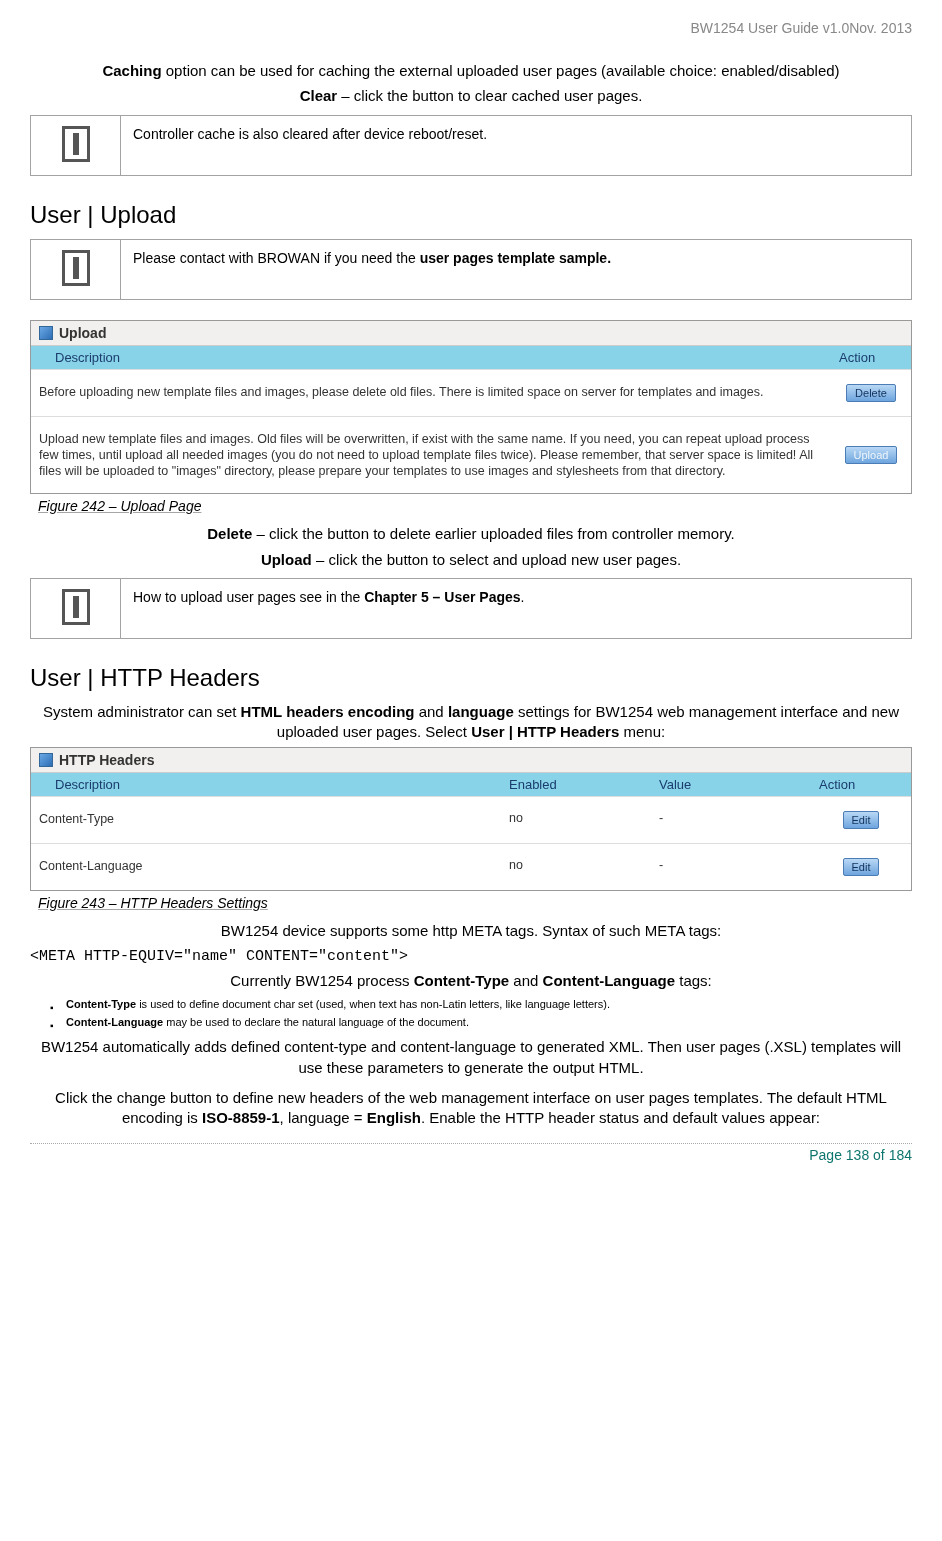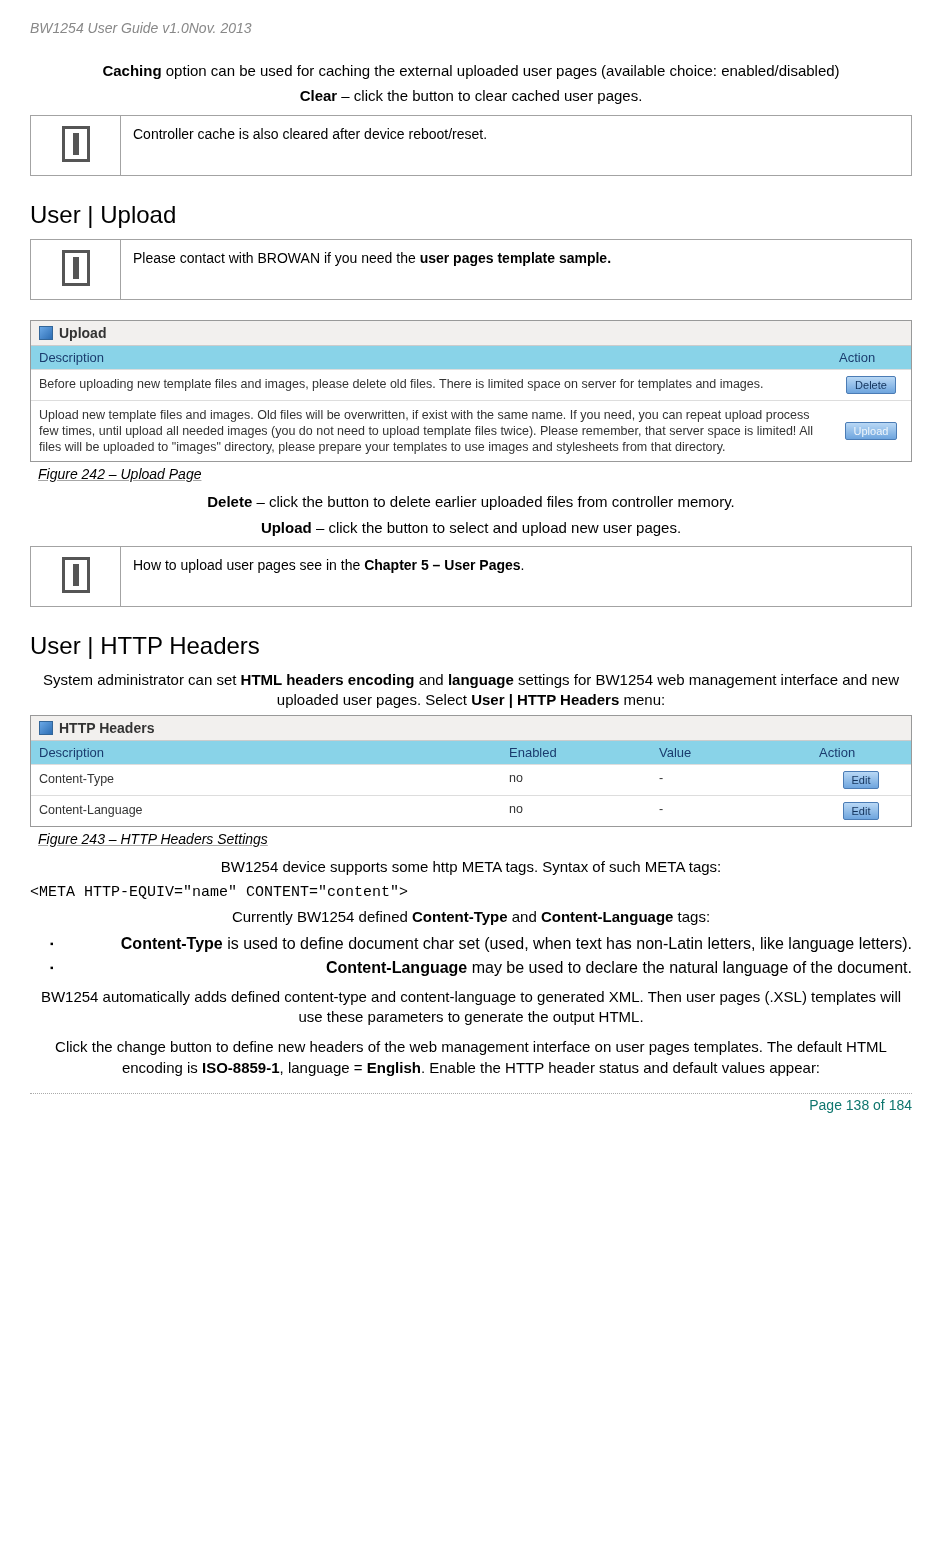--- a/index.html
+++ b/index.html
@@ -6,23 +6,22 @@
     body {
       font-family: Arial, Helvetica, sans-serif;
       font-size: 14px;
       color: #000;
       background: #fff;
       width: 942px;
       padding: 20px 30px;
     }
     .header-row {
       display: flex;
-      justify-content: flex-start;
+      justify-content: flex-end;
       color: #888;
-      font-style: italic;
       font-size: 14px;
       margin-bottom: 25px;
     }
     .body-text { margin-bottom: 5px; font-size: 15px; line-height: 1.35; text-align: center; }
     .info-table {
       border-collapse: collapse;
       width: 100%;
       margin: 8px 0 20px 0;
     }
     .info-table td { border: 1px solid #a3a3a3; padding: 10px 12px; vertical-align: top; }
@@ -70,51 +69,52 @@
     .ss-head-icon {
       width: 14px; height: 14px;
       background: linear-gradient(135deg, #6aa8e6, #2d6db3);
       border: 1px solid #369;
     }
     .ss-descrow {
       display: flex;
       background: #89d3e8;
       color: #1a3c6e;
       font-size: 13px;
+      padding-left: 16px;
     }
     .ss-descrow > div { padding: 4px 8px; }
     .ss-descrow .desc-col { flex: 1; }
     .ss-descrow .act-col { width: 80px; }
     .ss-descrow .en-col { width: 150px; }
     .ss-descrow .val-col { width: 160px; }
     .ss-descrow .act-col2 { width: 100px; }
     .ss-body { font-size: 12.5px; color: #333; }
     .ss-row { display: flex; border-top: 1px solid #ddd; }
-    .ss-row > div { padding: 6px 8px; }
+    .ss-row > div { padding: 14px 8px; }
     .ss-row .desc-col { flex: 1; line-height: 1.3; }
     .ss-row .act-col { width: 80px; display: flex; align-items: center; justify-content: center; }
     .ss-row .en-col { width: 150px; }
     .ss-row .val-col { width: 160px; }
     .ss-row .act-col2 { width: 100px; display: flex; align-items: center; justify-content: center; }
     .ss-btn {
       background: linear-gradient(#b9d8f5, #6ea5de);
       border: 1px solid #4b7cb5;
       color: #13335c;
       font-size: 11px;
       padding: 2px 8px;
       border-radius: 2px;
       display: inline-flex;
       align-items: center;
       gap: 3px;
     }
     .ss-btn.faded { color: #eef5fb; }
     .caption { font-style: italic; font-size: 14px; margin: 3px 0 10px 8px; text-decoration: underline; text-decoration-color: rgba(0,0,0,0.35); }
     .mono { font-family: "Courier New", monospace; font-size: 15px; margin: 6px 0; }
     ul.bullets { list-style: none; margin: 6px 0 8px 0; padding-left: 20px; }
-    ul.bullets li { position: relative; padding-left: 16px; margin-bottom: 3px; line-height: 1.35; font-size: 16px; text-align: right; }
+    ul.bullets li { position: relative; padding-left: 16px; margin-bottom: 3px; line-height: 1.35; font-size: 11px; }
     ul.bullets li::before { content: '▪'; position: absolute; left: 0; font-size: 10px; top: 4px; }
     .footer-dots {
       border-top: 1px dotted #aaa;
       margin-top: 15px;
       padding-top: 3px;
       text-align: right;
       color: #0f766e;
       font-size: 14px;
     }
     b { font-weight: bold; }
@@ -234,21 +234,21 @@
           <span class="ss-btn">Edit</span>
         </div>
     </div>
   </div>
 </div>
 <p class="caption">Figure 243 – HTTP Headers Settings</p>
 
 <p class="body-text">BW1254 device supports some http META tags. Syntax of such META tags:</p>
 <p class="mono">&lt;META HTTP-EQUIV="name" CONTENT="content"&gt;</p>
 <p class="body-text">
-  <span>Currently BW1254 defined </span><b>Content-Type</b><span> and </span><b>Content-Language</b><span> tags:</span>
+  <span>Currently BW1254 process </span><b>Content-Type</b><span> and </span><b>Content-Language</b><span> tags:</span>
 </p>
 
 <ul class="bullets">
   <li><b>Content-Type</b><span> is used to define document char set (used, when text has non-Latin letters, like language letters).</span></li>
   <li><b>Content-Language</b><span> may be used to declare the natural language of the document.</span></li>
 </ul>
 
 <p class="body-text">BW1254 automatically adds defined content-type and content-language to generated XML. Then user pages (.XSL) templates will use these parameters to generate the output HTML.</p>
 
 <p class="body-text" style="margin-top:10px;">

